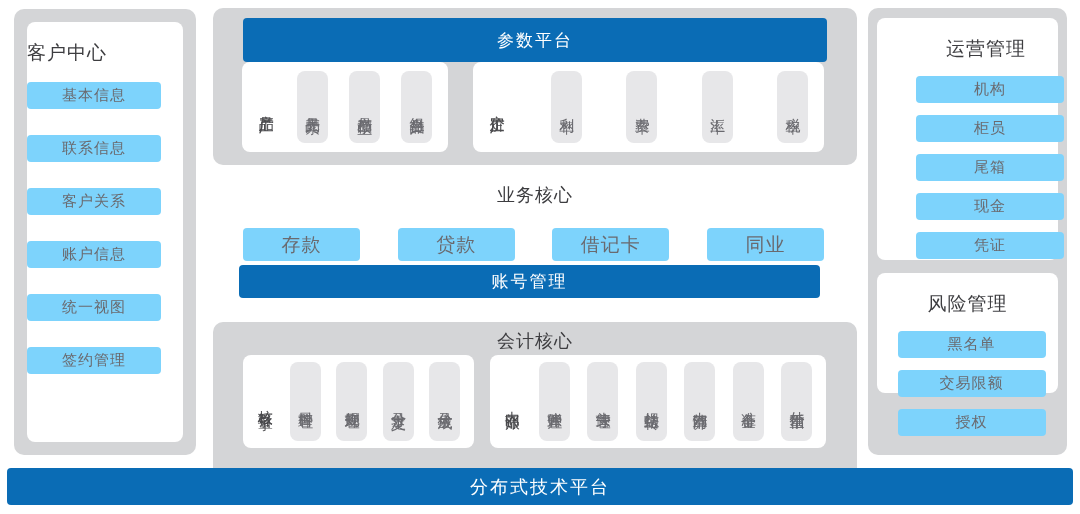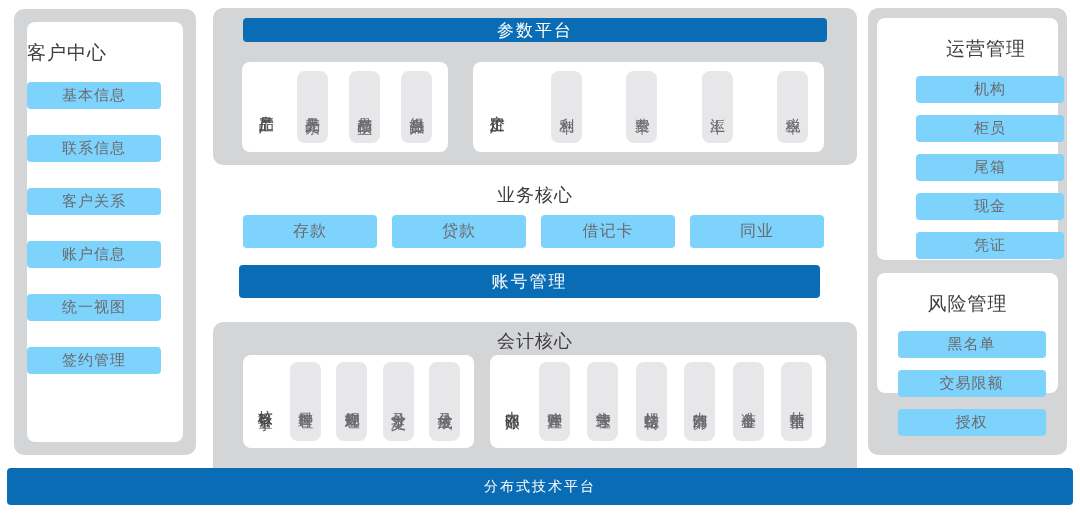--- a/index.html
+++ b/index.html
@@ -28,50 +28,50 @@
   .right-card .panel-title{margin:4px 0 14px 0;}
   .right-card .chip{width:148px;height:27px;margin-bottom:12px;flex:none;margin-left:8px;}
   #ops-card{height:242px;padding-left:37px;}
   #risk-card{height:120px;}
   
   #param-container{left:213px;top:8px;width:644px;height:157px;}
   .blue-bar{
     position:absolute;background:#0a6cb5;border-radius:4px;color:#ffffff;
     display:flex;align-items:center;justify-content:center;letter-spacing:2px;
   }
-  #param-header{left:30px;top:10px;width:584px;height:24px;font-size:17px;}
+  #param-header{left:30px;top:10px;width:584px;height:44px;font-size:17px;}
   .vcard{position:absolute;top:54px;height:90px;display:flex;align-items:center;
          justify-content:space-between;padding:9px 16px;}
   #product-card{left:29px;width:206px;}
   #pricing-card{left:260px;width:351px;}
   .vlabel{
     writing-mode:vertical-rl;text-orientation:upright;color:#48484b;font-size:15px;
     letter-spacing:2px;line-height:1.15;
   }
   .vchip{
     writing-mode:vertical-rl;text-orientation:upright;background:#e7e7e9;border-radius:8px;
     color:#6a6a6f;font-size:15px;letter-spacing:1px;height:72px;min-width:27px;
     display:flex;align-items:center;justify-content:center;box-sizing:border-box;padding:4px 6px;
   }
   
   #bizcore-title{position:absolute;left:213px;top:183px;width:644px;text-align:center;
                  color:#3d3d40;font-size:18px;letter-spacing:1px;}
   #bizcore-row{position:absolute;left:243px;top:215px;width:581px;display:flex;justify-content:space-between;}
-  #bizcore-row .chip{width:134px;height:33px;font-size:16px;}
+  #bizcore-row .chip{width:117px;height:33px;font-size:19px;margin-top:13px;}
   #account-bar{left:239px;top:265px;width:581px;height:33px;font-size:17px;font-family:Liberation Serif, serif;}
   
   #accounting-container{left:213px;top:322px;width:644px;height:168px;}
   #accounting-title{margin:7px 0 0 0;text-align:center;color:#3d3d40;font-size:18px;letter-spacing:1px;font-weight:400;}
   .vcard-bottom{position:absolute;top:33px;height:93px;display:flex;align-items:center;
                 justify-content:space-between;padding:7px 14px;}
   #ledger-card{left:30px;width:231px;}
   #internal-card{left:277px;width:336px;}
   .vcard-bottom .vchip{height:79px;}
   
-  #bottom-bar{left:7px;top:468px;width:1066px;height:37px;font-size:14px;}
+  #bottom-bar{left:7px;top:468px;width:1066px;height:37px;font-size:18px;}
 </style>
 </head>
 <body>
 
 <div class="gray-panel" id="left-panel">
   <div class="white-card" id="left-card">
     <div class="panel-title">客户中心</div>
     <div class="chip">基本信息</div>
     <div class="chip">联系信息</div>
     <div class="chip">客户关系</div>

